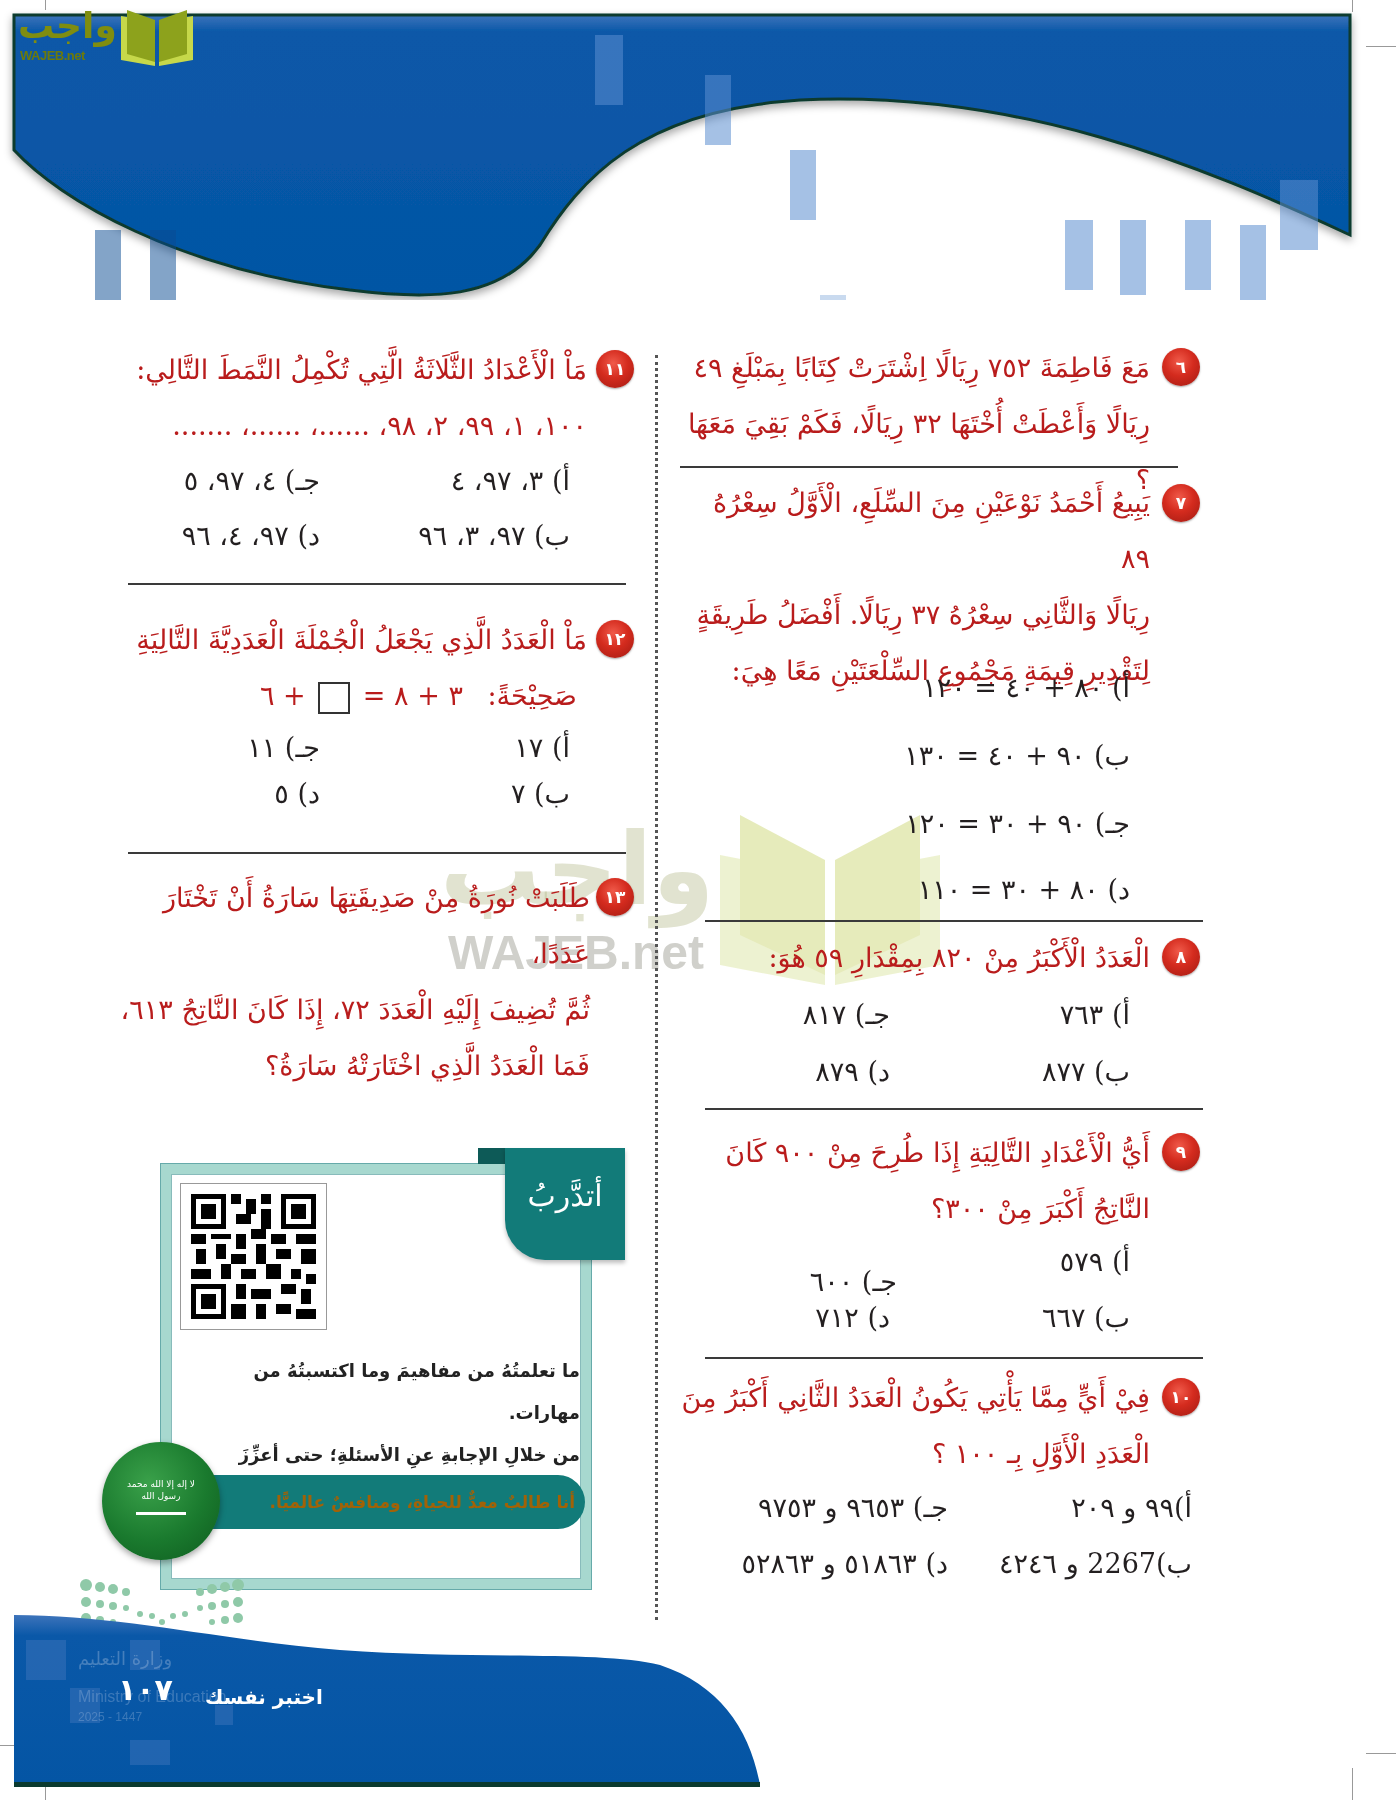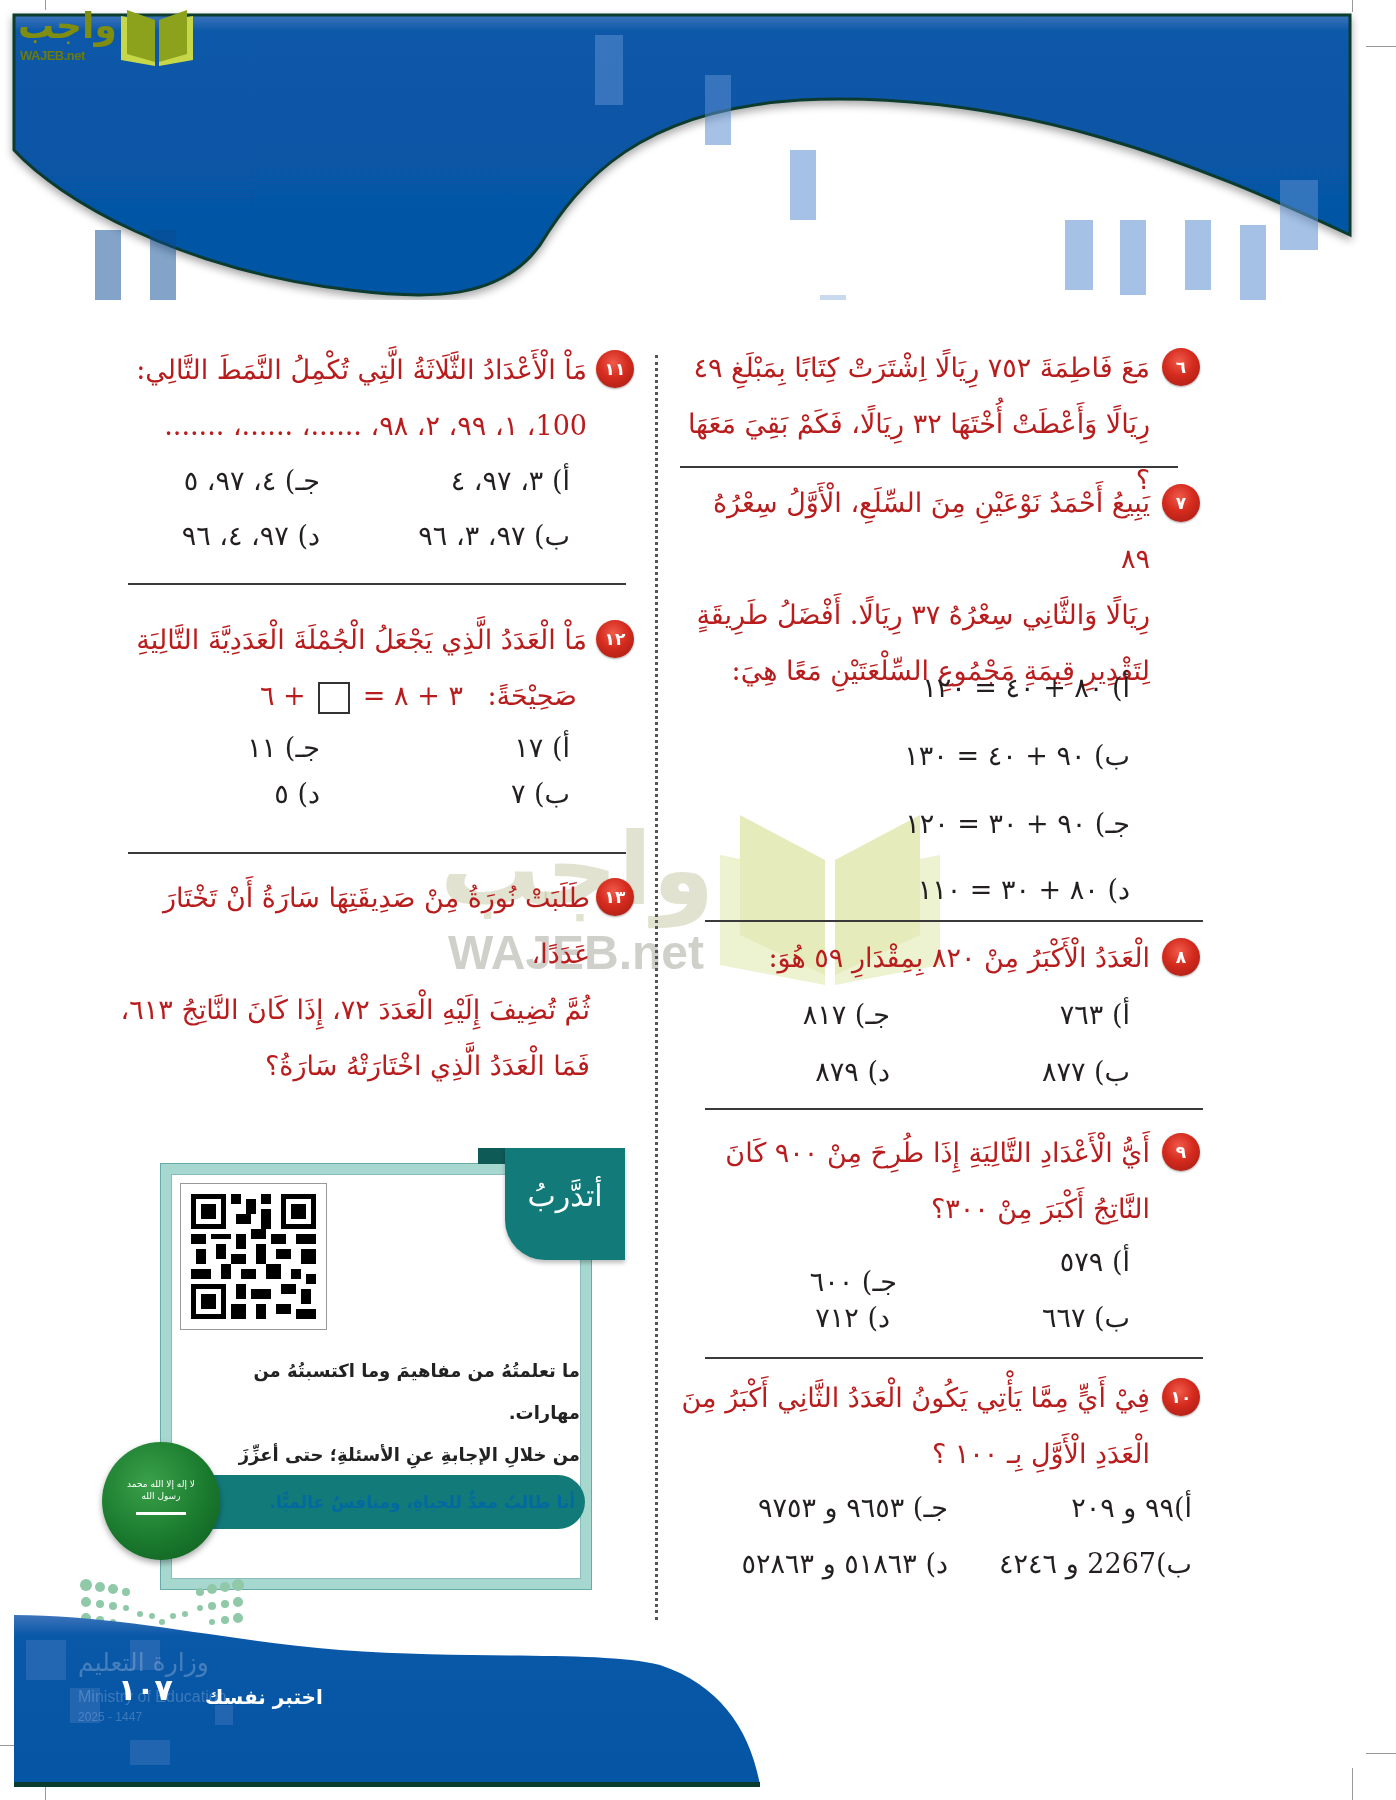--- a/index.html
+++ b/index.html
@@ -34,32 +34,32 @@
 
   
   .practice { position:absolute; left:160px; top:1163px; width:430px; height:425px; background:#a7d8cf; border:1px solid #6aa; }
   .practice-inner { position:absolute; left:10px; top:10px; right:10px; bottom:10px; background:#fff; border:1px solid #8bb; }
   .practice-tab { position:absolute; left:505px; top:1148px; width:120px; height:112px; background:#127b79; border-radius:0 0 0 40px; box-shadow:0 3px 4px rgba(0,0,0,0.25); }
   .practice-tab-back { position:absolute; left:478px; top:1148px; width:30px; height:16px; background:#0d5a57; }
   .practice-title { position:absolute; left:505px; top:1178px; width:120px; text-align:center; font-size:30px; color:#fff; direction:rtl; }
   .qr { position:absolute; left:180px; top:1183px; width:145px; height:145px; border:1px solid #999; background:#fff; }
   .practice-text { position:absolute; left:180px; top:1350px; width:400px; direction:rtl; text-align:right; font-family:"DejaVu Sans", sans-serif; font-weight:bold; font-size:18px; line-height:42px; color:#222; }
   .slogan-bar { position:absolute; left:190px; top:1475px; width:395px; height:54px; background:#127b79; border-radius:0 27px 27px 0; }
-  .slogan-text { position:absolute; left:220px; top:1475px; width:355px; height:54px; line-height:54px; direction:rtl; text-align:right; font-family:"DejaVu Sans", sans-serif; font-weight:bold; font-size:17px; color:#0369a1; }
+  .slogan-text { position:absolute; left:220px; top:1475px; width:355px; height:54px; line-height:54px; direction:rtl; text-align:right; font-family:"DejaVu Sans", sans-serif; font-weight:bold; font-size:17px; color:#a16207; }
   .flag-badge { position:absolute; left:102px; top:1442px; width:118px; height:118px; border-radius:50%;
                 background: radial-gradient(circle at 40% 35%, #3aa14a 0%, #1a7a2e 55%, #0e5a1e 100%);
                 box-shadow:0 3px 6px rgba(0,0,0,0.35); }
   .flag-script { position:absolute; left:0; top:36px; width:118px; text-align:center; color:#fff; font-size:14px; font-family:"DejaVu Sans", sans-serif; }
   .flag-sword { position:absolute; left:34px; top:70px; width:50px; height:3px; background:#fff; }
 
   
   .footer { position:absolute; left:0; top:1570px; width:800px; height:230px; }
   .footer-title { position:absolute; left:205px; top:1685px; direction:rtl; font-family:"DejaVu Sans", sans-serif; font-size:20px; color:#fff; font-weight:bold; }
   .page-num { position:absolute; left:118px; top:1672px; font-family:"DejaVu Sans", sans-serif; font-size:30px; color:#fff; font-weight:bold; }
-  .moe-ar { position:absolute; left:78px; top:1648px; font-family:"DejaVu Sans", sans-serif; font-size:25px; color:rgba(180,200,230,0.35); direction:rtl; }
+  .moe-ar { position:absolute; left:78px; top:1648px; font-family:"DejaVu Sans", sans-serif; font-size:18px; color:rgba(180,200,230,0.35); direction:rtl; }
   .moe-en { position:absolute; left:78px; top:1688px; font-family:"Liberation Sans", sans-serif; font-size:16px; color:rgba(180,200,230,0.30); }
   .moe-year { position:absolute; left:78px; top:1710px; font-family:"Liberation Sans", sans-serif; font-size:12px; color:rgba(180,200,230,0.30); }
 
   .crop-mark { position:absolute; background:#999; }
 </style>
 </head>
 <body>
 
 <div class="header">
   <svg width="1396" height="300" viewBox="0 0 1396 300" style="position:absolute;left:0;top:0;">
@@ -177,21 +177,21 @@
   <div>الْعَدَدِ الْأَوَّلِ بِـ ١٠٠ ؟</div>
 </div>
 <div class="opt" style="left:960px;top:1490px;width:232px;"><span>أ)</span><span>٩٩ و ٢٠٩</span></div>
 <div class="opt" style="left:960px;top:1546px;width:232px;"><span>ب)</span><span>2267 و ٤٢٤٦</span></div>
 <div class="opt" style="left:700px;top:1490px;width:248px;"><span>جـ)</span> <span>٩٦٥٣ و ٩٧٥٣</span></div>
 <div class="opt" style="left:700px;top:1546px;width:248px;"><span>د)</span> <span>٥١٨٦٣ و ٥٢٨٦٣</span></div>
 
 <div class="qnum" style="left:596px;top:350px;">١١</div>
 <div class="qtext" style="left:125px;top:342px;width:462px;">
   <div>مَاْ الْأَعْدَادُ الثَّلَاثَةُ الَّتِي تُكْمِلُ النَّمَطَ التَّالِي:</div>
-  <div>100، ١، ٩٩، ٢، ٩٨، ......، ......، .......</div>
+  <div>١٠٠، ١، ٩٩، ٢، ٩٨، ......، ......، .......</div>
 </div>
 <div class="opt" style="left:380px;top:463px;width:190px;"><span>أ)</span> <span>٣، ٩٧، ٤</span></div>
 <div class="opt" style="left:380px;top:518px;width:190px;"><span>ب)</span> <span>٩٧، ٣، ٩٦</span></div>
 <div class="opt" style="left:150px;top:463px;width:170px;"><span>جـ)</span> <span>٤، ٩٧، ٥</span></div>
 <div class="opt" style="left:150px;top:518px;width:170px;"><span>د)</span> <span>٩٧، ٤، ٩٦</span></div>
 <div class="q-rule" style="left:128px;top:583px;width:498px;"></div>
 
 <div class="qnum" style="left:596px;top:620px;">١٢</div>
 <div class="qtext" style="left:125px;top:612px;width:462px;">
   <div>مَاْ الْعَدَدُ الَّذِي يَجْعَلُ الْجُمْلَةَ الْعَدَدِيَّةَ التَّالِيَةِ</div>

